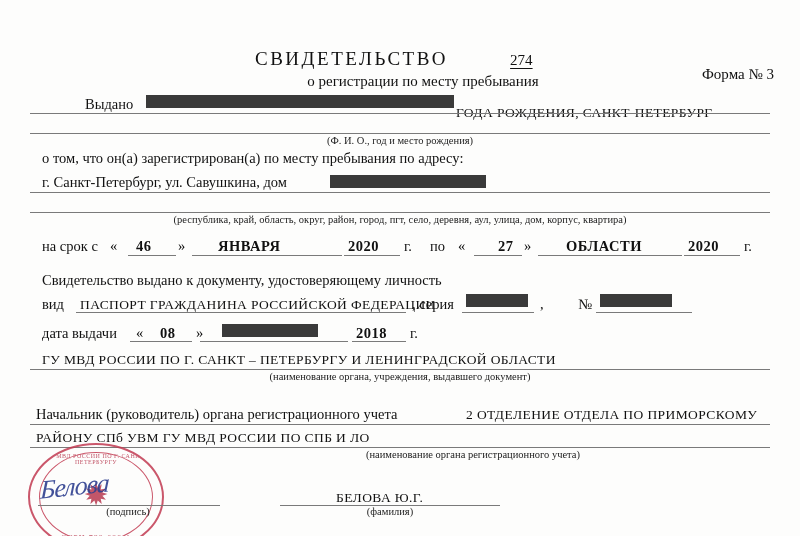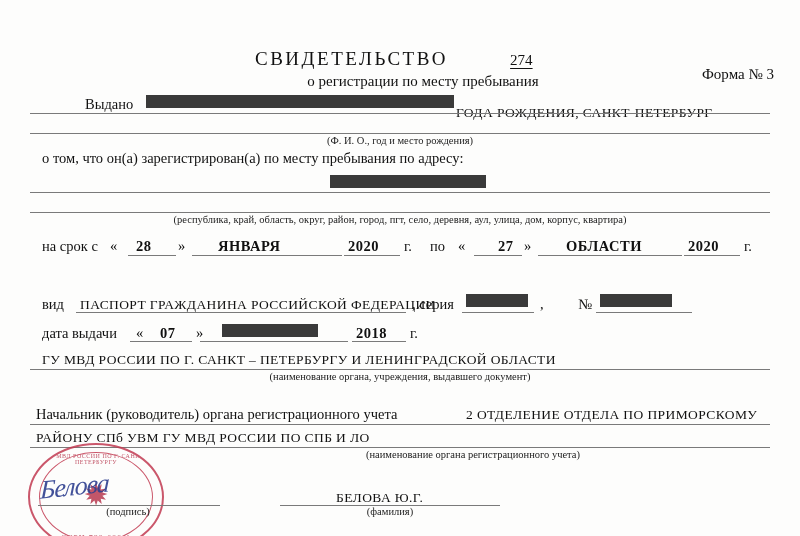--- a/index.html
+++ b/index.html
@@ -175,62 +175,64 @@
   <div class="txt" style="left:85px; top:96px;">Выдано</div>
   <div class="redact" style="left:146px; top:95px; width:308px;"></div>
   <div class="txt-caps" style="left:456px; top:97px;margin-top:8px;">ГОДА РОЖДЕНИЯ, САНКТ-ПЕТЕРБУРГ</div>
   <div class="rule" style="left:30px; top:113px; width:740px;"></div>
 
   <div class="rule" style="left:30px; top:133px; width:740px;"></div>
   <div class="txt-sm" style="left:240px; top:135px; width:320px;">(Ф. И. О., год и место рождения)</div>
 
   <div class="txt" style="left:42px; top:150px;">о том, что он(а) зарегистрирован(а) по месту пребывания по адресу:</div>
 
+  <div class="txt" style="left:42px; top:174px;">г. Санкт-Петербург, ул. Савушкина, дом</div>
   <div class="redact" style="left:330px; top:175px; width:156px;"></div>
   <div class="rule" style="left:30px; top:192px; width:740px;"></div>
   <div class="rule" style="left:30px; top:212px; width:740px;"></div>
   <div class="txt-sm" style="left:150px; top:214px; width:500px;">(республика, край, область, округ, район, город, пгт, село, деревня, аул, улица, дом, корпус, квартира)</div>
 
   <div class="txt" style="left:42px; top:238px;">на срок с</div>
   <div class="txt" style="left:110px; top:238px;">«</div>
-  <div class="txt bold-date" style="left:136px; top:238px;">28</div>
+  <div class="txt bold-date" style="left:136px; top:238px;">46</div>
   <div class="txt" style="left:178px; top:238px;">»</div>
   <div class="txt bold-date" style="left:218px; top:238px;">ЯНВАРЯ</div>
   <div class="txt bold-date" style="left:348px; top:238px;">2020</div>
   <div class="txt" style="left:404px; top:238px;">г.</div>
   <div class="txt" style="left:430px; top:238px;">по</div>
   <div class="txt" style="left:458px; top:238px;">«</div>
   <div class="txt bold-date" style="left:484px; top:238px;margin-left:14px;">27</div>
   <div class="txt" style="left:524px; top:238px;">»</div>
   <div class="txt bold-date" style="left:566px; top:238px;">ОБЛАСТИ</div>
   <div class="txt bold-date" style="left:688px; top:238px;">2020</div>
   <div class="txt" style="left:744px; top:238px;">г.</div>
 
   <div class="rule" style="left:128px; top:255px; width:48px;"></div>
   <div class="rule" style="left:192px; top:255px; width:150px;"></div>
   <div class="rule" style="left:344px; top:255px; width:56px;"></div>
   <div class="rule" style="left:474px; top:255px; width:48px;"></div>
   <div class="rule" style="left:538px; top:255px; width:144px;"></div>
   <div class="rule" style="left:684px; top:255px; width:56px;"></div>
 
+  <div class="txt" style="left:42px; top:272px;">Свидетельство выдано к документу, удостоверяющему личность</div>
 
   <div class="txt" style="left:42px; top:296px;">вид</div>
   <div class="txt-caps" style="left:80px; top:297px;">ПАСПОРТ ГРАЖДАНИНА РОССИЙСКОЙ ФЕДЕРАЦИИ</div>
   <div class="txt" style="left:412px; top:296px;">, серия</div>
   <div class="redact" style="left:466px; top:294px; width:62px;"></div>
   <div class="txt" style="left:540px; top:296px;">,</div>
   <div class="txt" style="left:578px; top:296px;">№</div>
   <div class="redact" style="left:600px; top:294px; width:72px;"></div>
   <div class="rule" style="left:76px; top:312px; width:330px;"></div>
   <div class="rule" style="left:462px; top:312px; width:72px;"></div>
   <div class="rule" style="left:596px; top:312px; width:96px;"></div>
 
   <div class="txt" style="left:42px; top:325px;">дата выдачи</div>
   <div class="txt" style="left:136px; top:325px;">«</div>
-  <div class="txt bold-date" style="left:160px; top:325px;">07</div>
+  <div class="txt bold-date" style="left:160px; top:325px;">08</div>
   <div class="txt" style="left:196px; top:325px;">»</div>
   <div class="redact" style="left:222px; top:324px; width:96px;"></div>
   <div class="txt bold-date" style="left:356px; top:325px;">2018</div>
   <div class="txt" style="left:410px; top:325px;">г.</div>
   <div class="rule" style="left:130px; top:341px; width:62px;"></div>
   <div class="rule" style="left:200px; top:341px; width:148px;"></div>
   <div class="rule" style="left:352px; top:341px; width:54px;"></div>
 
   <div class="txt-caps" style="left:42px; top:352px;">ГУ  МВД  РОССИИ  ПО  Г. САНКТ – ПЕТЕРБУРГУ  И  ЛЕНИНГРАДСКОЙ ОБЛАСТИ</div>
   <div class="rule" style="left:30px; top:369px; width:740px;"></div>

